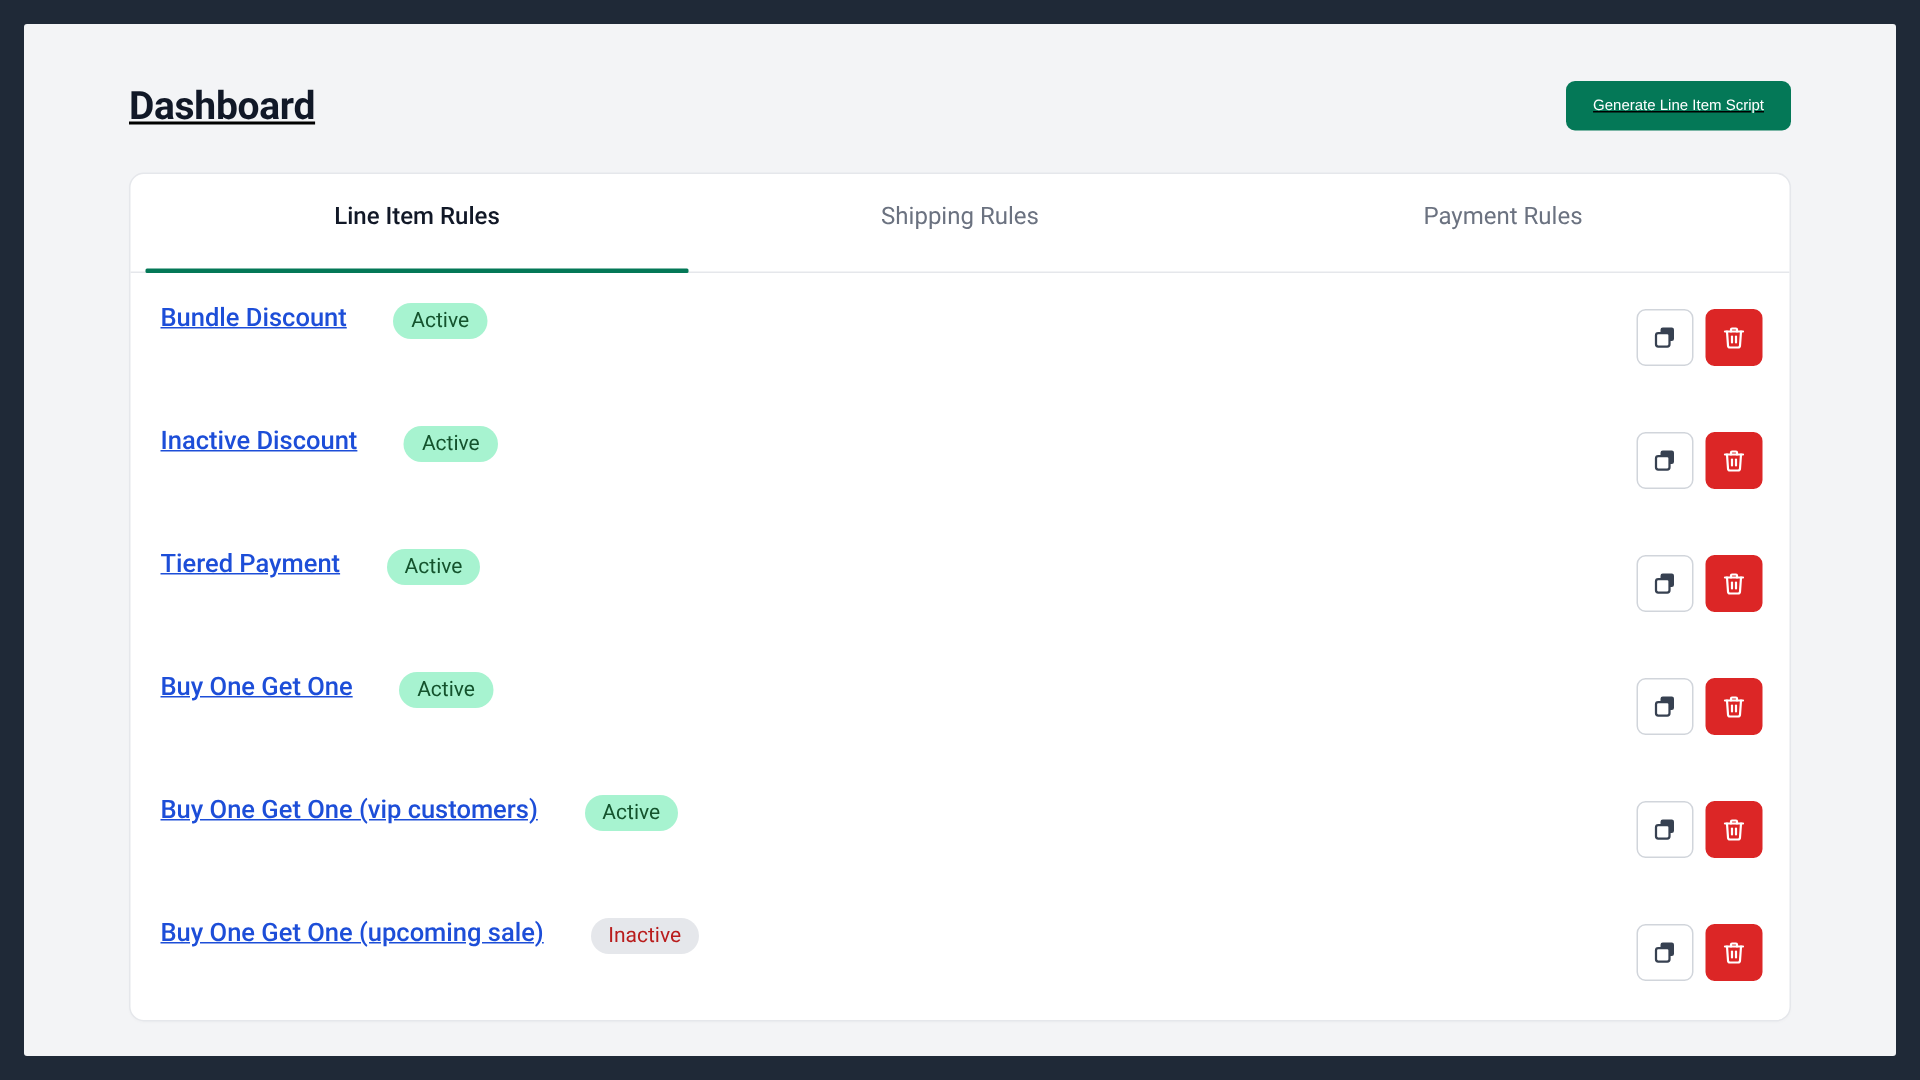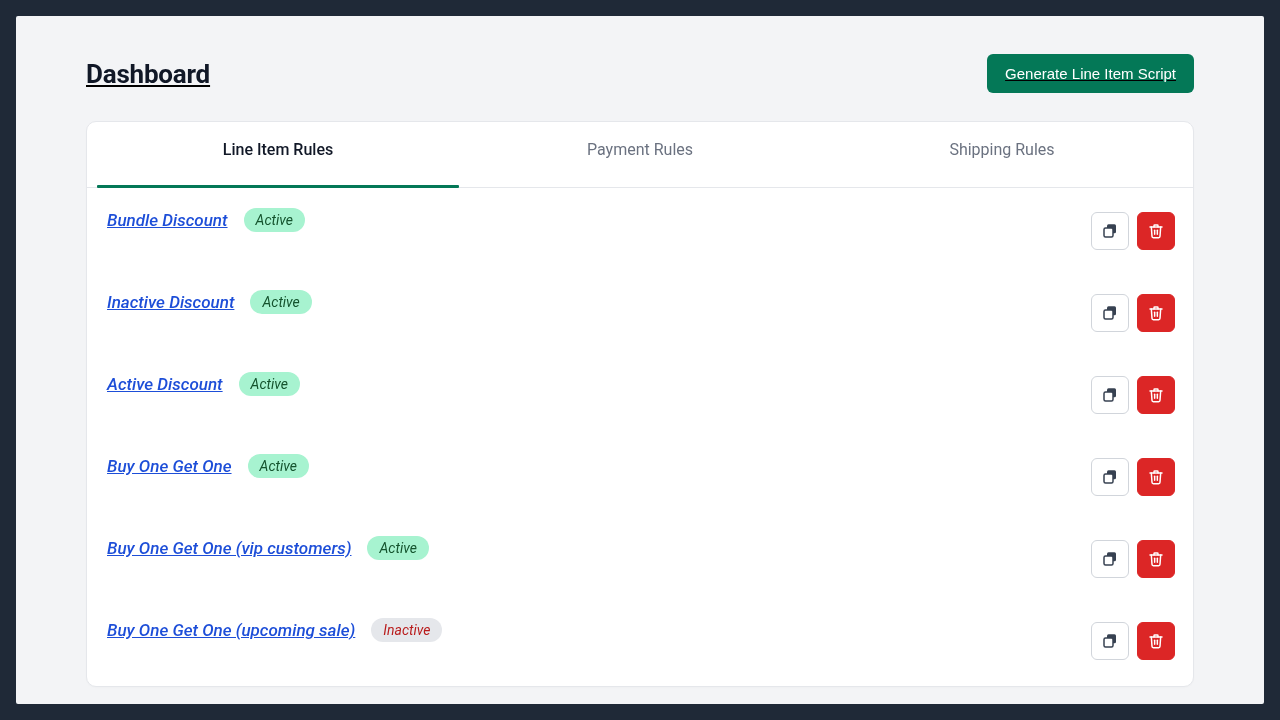--- a/index.html
+++ b/index.html
@@ -35,21 +35,21 @@
     font-weight: 700;
     color: #111827;
     letter-spacing: -0.2px;
   }
   .generate-btn {
     background: #047857;
     color: #fff;
     border: none;
     border-radius: 6px;
     padding: 11px 18px;
-    font-size: 15px;
+    font-size: 10px;
     font-weight: 500;
     cursor: pointer;
   }
   .card {
     background: #fff;
     border: 1px solid #e5e7eb;
     border-radius: 10px;
     box-shadow: 0 1px 2px rgba(0,0,0,0.02);
   }
   .tabs {
@@ -83,24 +83,22 @@
     padding: 0px 0 6px 0;
   }
   .rule {
     display: flex;
     align-items: flex-start;
     justify-content: space-between;
     padding: 20px 18px 20px 20px;
   }
   .rule-left {
     display: flex;
-    align-items: center;
-    gap: 16px;
+    gap: 31px;
     padding-top: 0;
-    font-style: italic;
   }
   .rule-name {
     color: #1d4ed8;
     text-decoration: underline;
     font-size: 17px;
     font-weight: 500;
   }
   .badge {
     display: inline-block;
     padding: 4px 12px;
@@ -145,22 +143,22 @@
 <div class="outer">
   <div class="page">
     <div class="header">
       <h1 class="page-title">Dashboard</h1>
       <button class="generate-btn">Generate Line Item Script</button>
     </div>
 
     <div class="card">
       <div class="tabs" id="tabs">
           <div class="tab active"><span>Line Item Rules</span></div>
+          <div class="tab"><span>Shipping Rules</span></div>
           <div class="tab"><span>Payment Rules</span></div>
-          <div class="tab"><span>Shipping Rules</span></div>
         </div>
       <div class="rules" id="rules">
           <div class="rule">
             <div class="rule-left">
               <a href="#" class="rule-name">Bundle Discount</a>
               <span class="badge badge-active">Active</span>
             </div>
             <div class="rule-actions">
               <button class="icon-btn copy">
                 <svg viewBox="0 0 24 24" fill="currentColor">
@@ -197,21 +195,21 @@
                   <path d="M19 6l-1 14a2 2 0 0 1-2 2H8a2 2 0 0 1-2-2L5 6"></path>
                   <path d="M10 11v6"></path>
                   <path d="M14 11v6"></path>
                   <path d="M9 6V4a1 1 0 0 1 1-1h4a1 1 0 0 1 1 1v2"></path>
                 </svg>
               </button>
             </div>
           </div>
           <div class="rule">
             <div class="rule-left">
-              <a href="#" class="rule-name">Active Discount</a>
+              <a href="#" class="rule-name">Tiered Payment</a>
               <span class="badge badge-active">Active</span>
             </div>
             <div class="rule-actions">
               <button class="icon-btn copy">
                 <svg viewBox="0 0 24 24" fill="currentColor">
                   <rect x="8" y="3" width="12" height="12" rx="2"></rect>
                   <rect x="4" y="8" width="12" height="12" rx="2" fill="#fff" stroke="currentColor" stroke-width="2"></rect>
                 </svg>
               </button>
               <button class="icon-btn delete">

